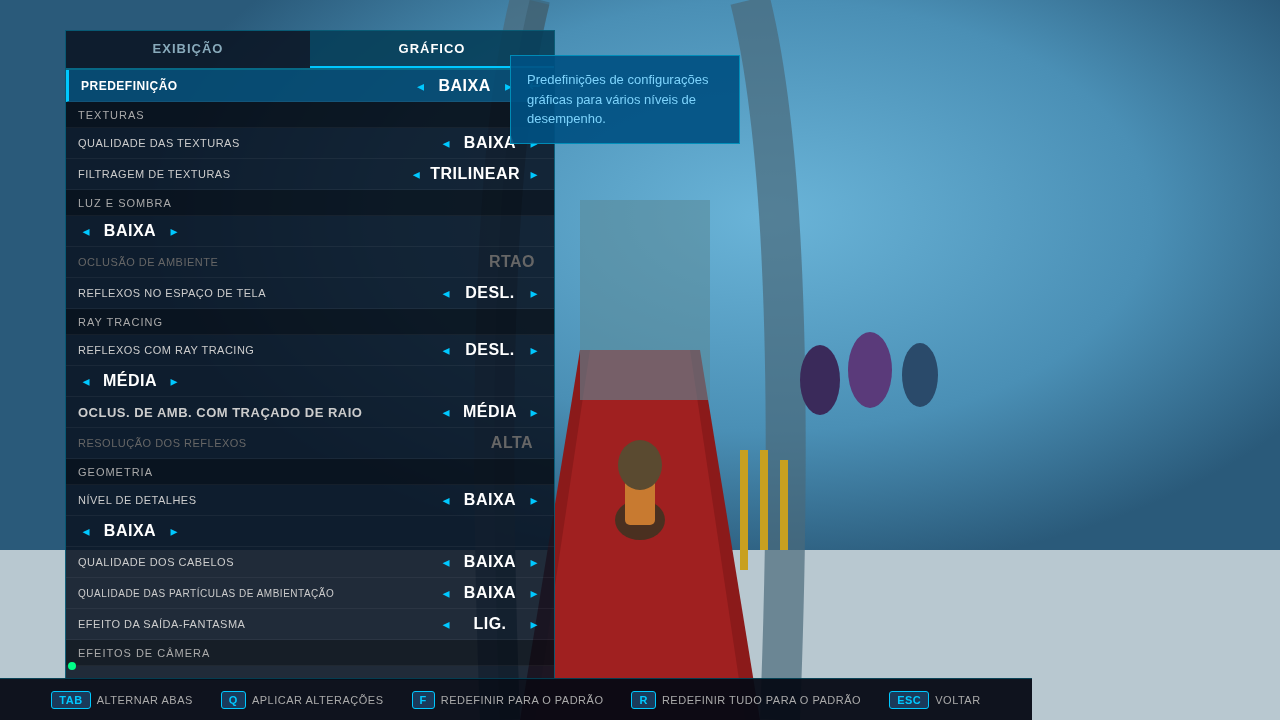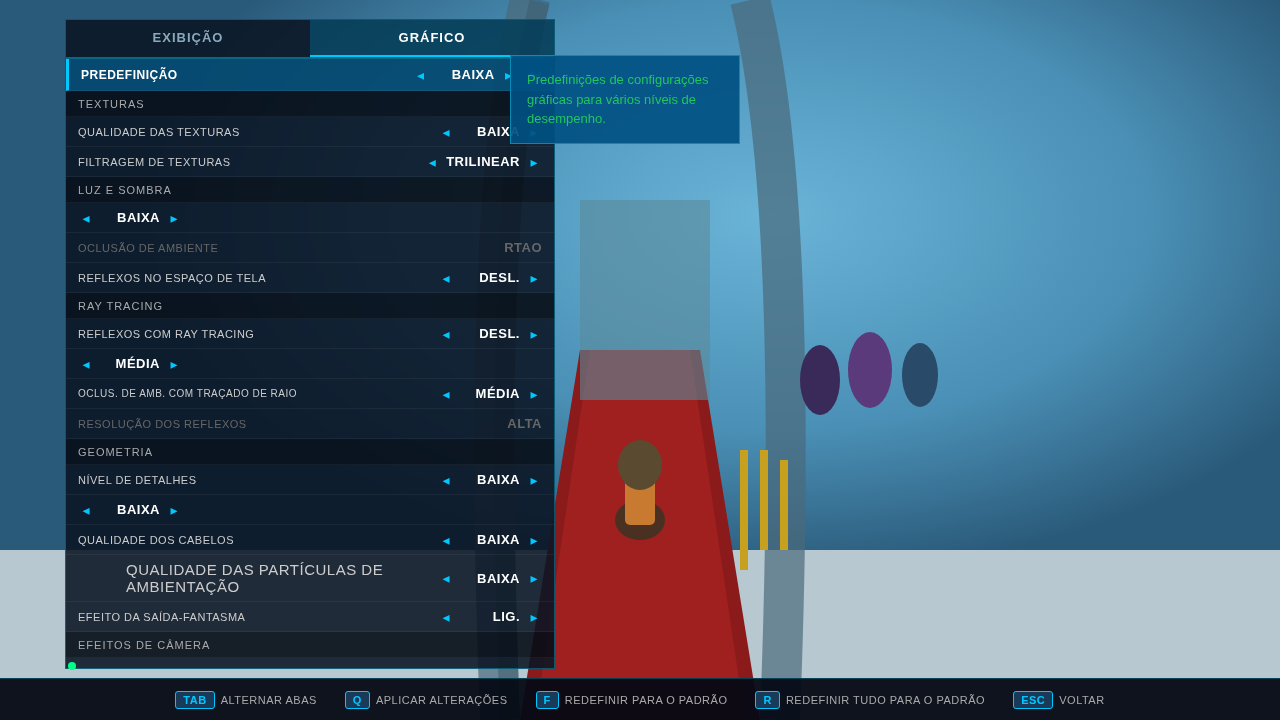--- a/index.html
+++ b/index.html
@@ -18,21 +18,21 @@
       top: 0; left: 0;
       width: 1280px;
       height: 720px;
       background: linear-gradient(160deg, #4a7fa5 0%, #6ab0d4 20%, #8ecae6 35%, #5a8fa0 50%, #3d6b7a 70%, #2a4a5a 100%);
       z-index: 0;
     }
 
     
     .menu-panel {
       position: absolute;
-      top: 19px;
+      top: 30px;
       left: 65px;
       width: 490px;
       height: 650px;
       background: rgba(10, 20, 35, 0.88);
       border: 1px solid rgba(0, 180, 220, 0.4);
       z-index: 10;
       display: flex;
       flex-direction: column;
     }
 
@@ -105,24 +105,24 @@
       gap: 6px;
     }
     .arrow {
       color: #00c8ff;
       font-size: 14px;
       cursor: pointer;
       width: 16px;
       text-align: center;
     }
     .setting-value {
-      font-size: 13px;
+      font-size: 16px;
       color: #fff;
       min-width: 60px;
-      text-align: right;
+      text-align: center;
       letter-spacing: 0.5px;
       font-weight: bold;
     }
 
     .slider-container {
       display: flex;
       align-items: center;
       gap: 8px;
     }
     .slider-track {
@@ -157,38 +157,38 @@
     .tooltip-box {
       position: absolute;
       top: 55px;
       left: 510px;
       width: 230px;
       background: rgba(0, 80, 130, 0.92);
       border: 1px solid rgba(0, 180, 220, 0.6);
       padding: 14px 16px;
       z-index: 20;
       font-size: 13px;
-      color: #22c55e;
+      color: #7dd3fc;
       line-height: 1.5;
     }
 
     
     .reset-btn {
       color: #00c8ff;
       font-size: 16px;
       cursor: pointer;
       margin-left: 6px;
     }
 
     
     .bottom-bar {
       position: absolute;
       bottom: 0;
       left: 0;
-      width: 1280px;
+      width: 1032px;
       height: 42px;
       background: rgba(5, 10, 20, 0.95);
       display: flex;
       align-items: center;
       justify-content: center;
       gap: 28px;
       z-index: 20;
       border-top: 1px solid rgba(0, 180, 220, 0.3);
     }
     .bottom-item {
@@ -358,21 +358,21 @@
 
     <div class="setting-row">
       <div class="setting-control">
         <span class="arrow">◂</span>
         <span class="setting-value">MÉDIA</span>
         <span class="arrow">▸</span>
       </div>
     </div>
 
     <div class="setting-row">
-      <span class="setting-label" style="font-size:10px;">OCLUS. DE AMB. COM TRAÇADO DE RAIO</span>
+      <span class="setting-label" style="font-size:13px;font-weight:bold;">OCLUS. DE AMB. COM TRAÇADO DE RAIO</span>
       <div class="setting-control">
         <span class="arrow">◂</span>
         <span class="setting-value">MÉDIA</span>
         <span class="arrow">▸</span>
       </div>
     </div>
 
     <div class="setting-row dimmed">
       <span class="setting-label">RESOLUÇÃO DOS REFLEXOS</span>
       <div class="setting-control">
@@ -405,21 +405,21 @@
     <div class="setting-row">
       <span class="setting-label">QUALIDADE DOS CABELOS</span>
       <div class="setting-control">
         <span class="arrow">◂</span>
         <span class="setting-value">BAIXA</span>
         <span class="arrow">▸</span>
       </div>
     </div>
 
     <div class="setting-row">
-      <span class="setting-label" style="font-size:15px;margin-left:48px;">QUALIDADE DAS PARTÍCULAS DE AMBIENTAÇÃO</span>
+      <span class="setting-label" style="font-size:10px;">QUALIDADE DAS PARTÍCULAS DE AMBIENTAÇÃO</span>
       <div class="setting-control">
         <span class="arrow">◂</span>
         <span class="setting-value">BAIXA</span>
         <span class="arrow">▸</span>
       </div>
     </div>
 
     <div class="setting-row">
       <span class="setting-label">EFEITO DA SAÍDA-FANTASMA</span>
       <div class="setting-control">

